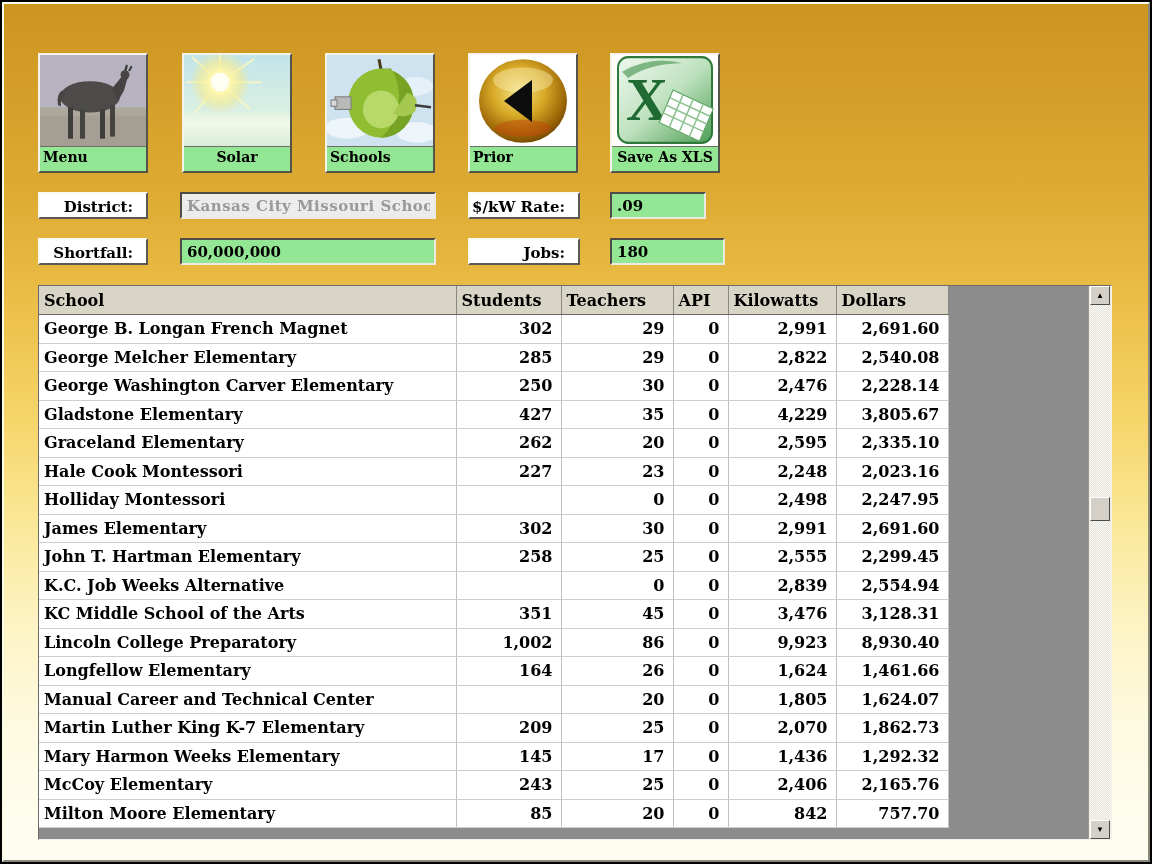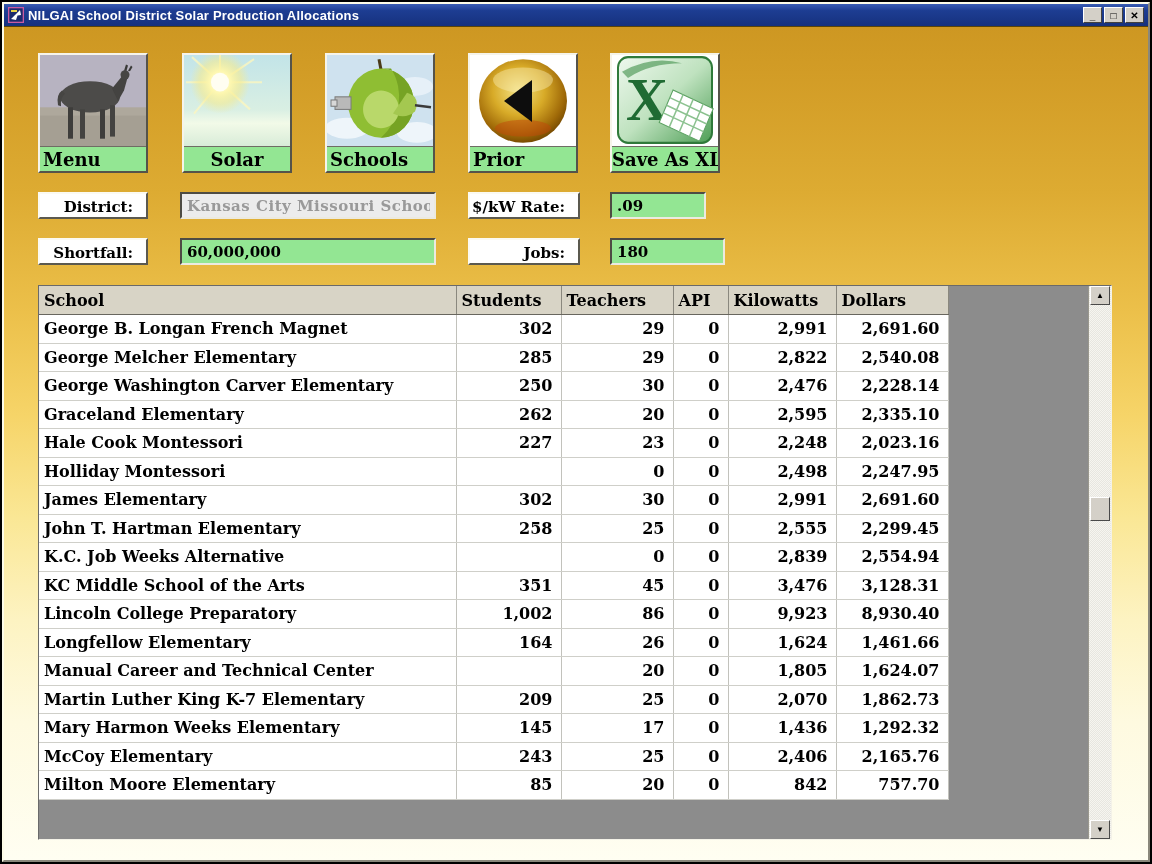--- a/index.html
+++ b/index.html
@@ -36,21 +36,21 @@
   
   .imgbtn{
     position:absolute;top:49px;width:110px;height:120px;background:#fff;
     border:2px solid;border-color:#f6f4ea #55534a #55534a #f6f4ea;
     box-sizing:border-box;
   }
   .imgbtn .pic{display:block;width:100%;height:91px;}
   .imgbtn .pic svg{display:block;width:100%;height:100%;}
   .imgbtn .lbl{
     display:block;height:25px;background:#93e693;border-top:1px solid #6f6d64;
-    font-weight:bold;font-size:18px;color:#000;padding:2px 0 0 3px;
+    font-weight:bold;font-size:14px;color:#000;padding:2px 0 0 3px;
     box-sizing:border-box;white-space:nowrap;overflow:hidden;
   }
   .lbl.center{text-align:center;padding-left:0;}
   
   .flabel{
     position:absolute;height:27px;background:#fff;color:#000;
     border:2px solid;border-color:#fbfaf2 #5b594f #5b594f #fbfaf2;
     font-weight:bold;font-size:15px;text-align:right;
     padding:4px 13px 0 0;box-sizing:border-box;
   }
@@ -104,35 +104,20 @@
   .sthumb{
     position:absolute;left:1px;top:211px;width:20px;height:24px;background:#d4d0c8;
     border:1px solid;border-color:#ffffff #4a4a4a #4a4a4a #ffffff;box-sizing:border-box;
   }
 </style>
 </head>
 <body>
 
 <div class="window">
 
-  <div class="titlebar">
-    <span class="app-icon">
-      <svg viewBox="0 0 16 16" width="16" height="16">
-        <rect x="0.5" y="0.5" width="15" height="15" fill="#1c2a6e" stroke="#c85aa0" stroke-width="1.6"></rect>
-        <polygon points="3,12 12,3 13,8 9.5,8.5 8,13" fill="#ffffff"></polygon>
-        <rect x="3" y="3" width="6" height="2" fill="#e8d24a"></rect>
-      </svg>
-    </span>
-    <span class="titletext">NILGAI School District Solar Production Allocations</span>
-    <span class="winbtns">
-      <button class="winbtn">_</button>
-      <button class="winbtn">□</button>
-      <button class="winbtn">✕</button>
-    </span>
-  </div>
 
   <div class="imgbtn" style="left:34px;">
     <span class="pic">
       <svg viewBox="0 0 106 87" preserveAspectRatio="none">
         <rect width="106" height="60" fill="#b7b3c1"></rect>
         <rect y="55" width="106" height="32" fill="#a59f93"></rect>
         <rect y="50" width="106" height="8" fill="#aeA89c"></rect>
         <ellipse cx="50" cy="40" rx="30" ry="15" fill="#4c4b49"></ellipse>
         <path d="M72 32 L84 18 L88 20 L84 34 L78 44 Z" fill="#444341"></path>
         <circle cx="85" cy="19" r="4.5" fill="#464543"></circle>
@@ -296,20 +281,28 @@
         </tr>
           <tr>
           <td>George Washington Carver Elementary</td>
           <td class="num">250</td>
           <td class="num">30</td>
           <td class="num">0</td>
           <td class="num">2,476</td>
           <td class="num">2,228.14</td>
         </tr>
           <tr>
+          <td>Gladstone Elementary</td>
+          <td class="num">427</td>
+          <td class="num">35</td>
+          <td class="num">0</td>
+          <td class="num">4,229</td>
+          <td class="num">3,805.67</td>
+        </tr>
+          <tr>
           <td>Graceland Elementary</td>
           <td class="num">262</td>
           <td class="num">20</td>
           <td class="num">0</td>
           <td class="num">2,595</td>
           <td class="num">2,335.10</td>
         </tr>
           <tr>
           <td>Hale Cook Montessori</td>
           <td class="num">227</td>

